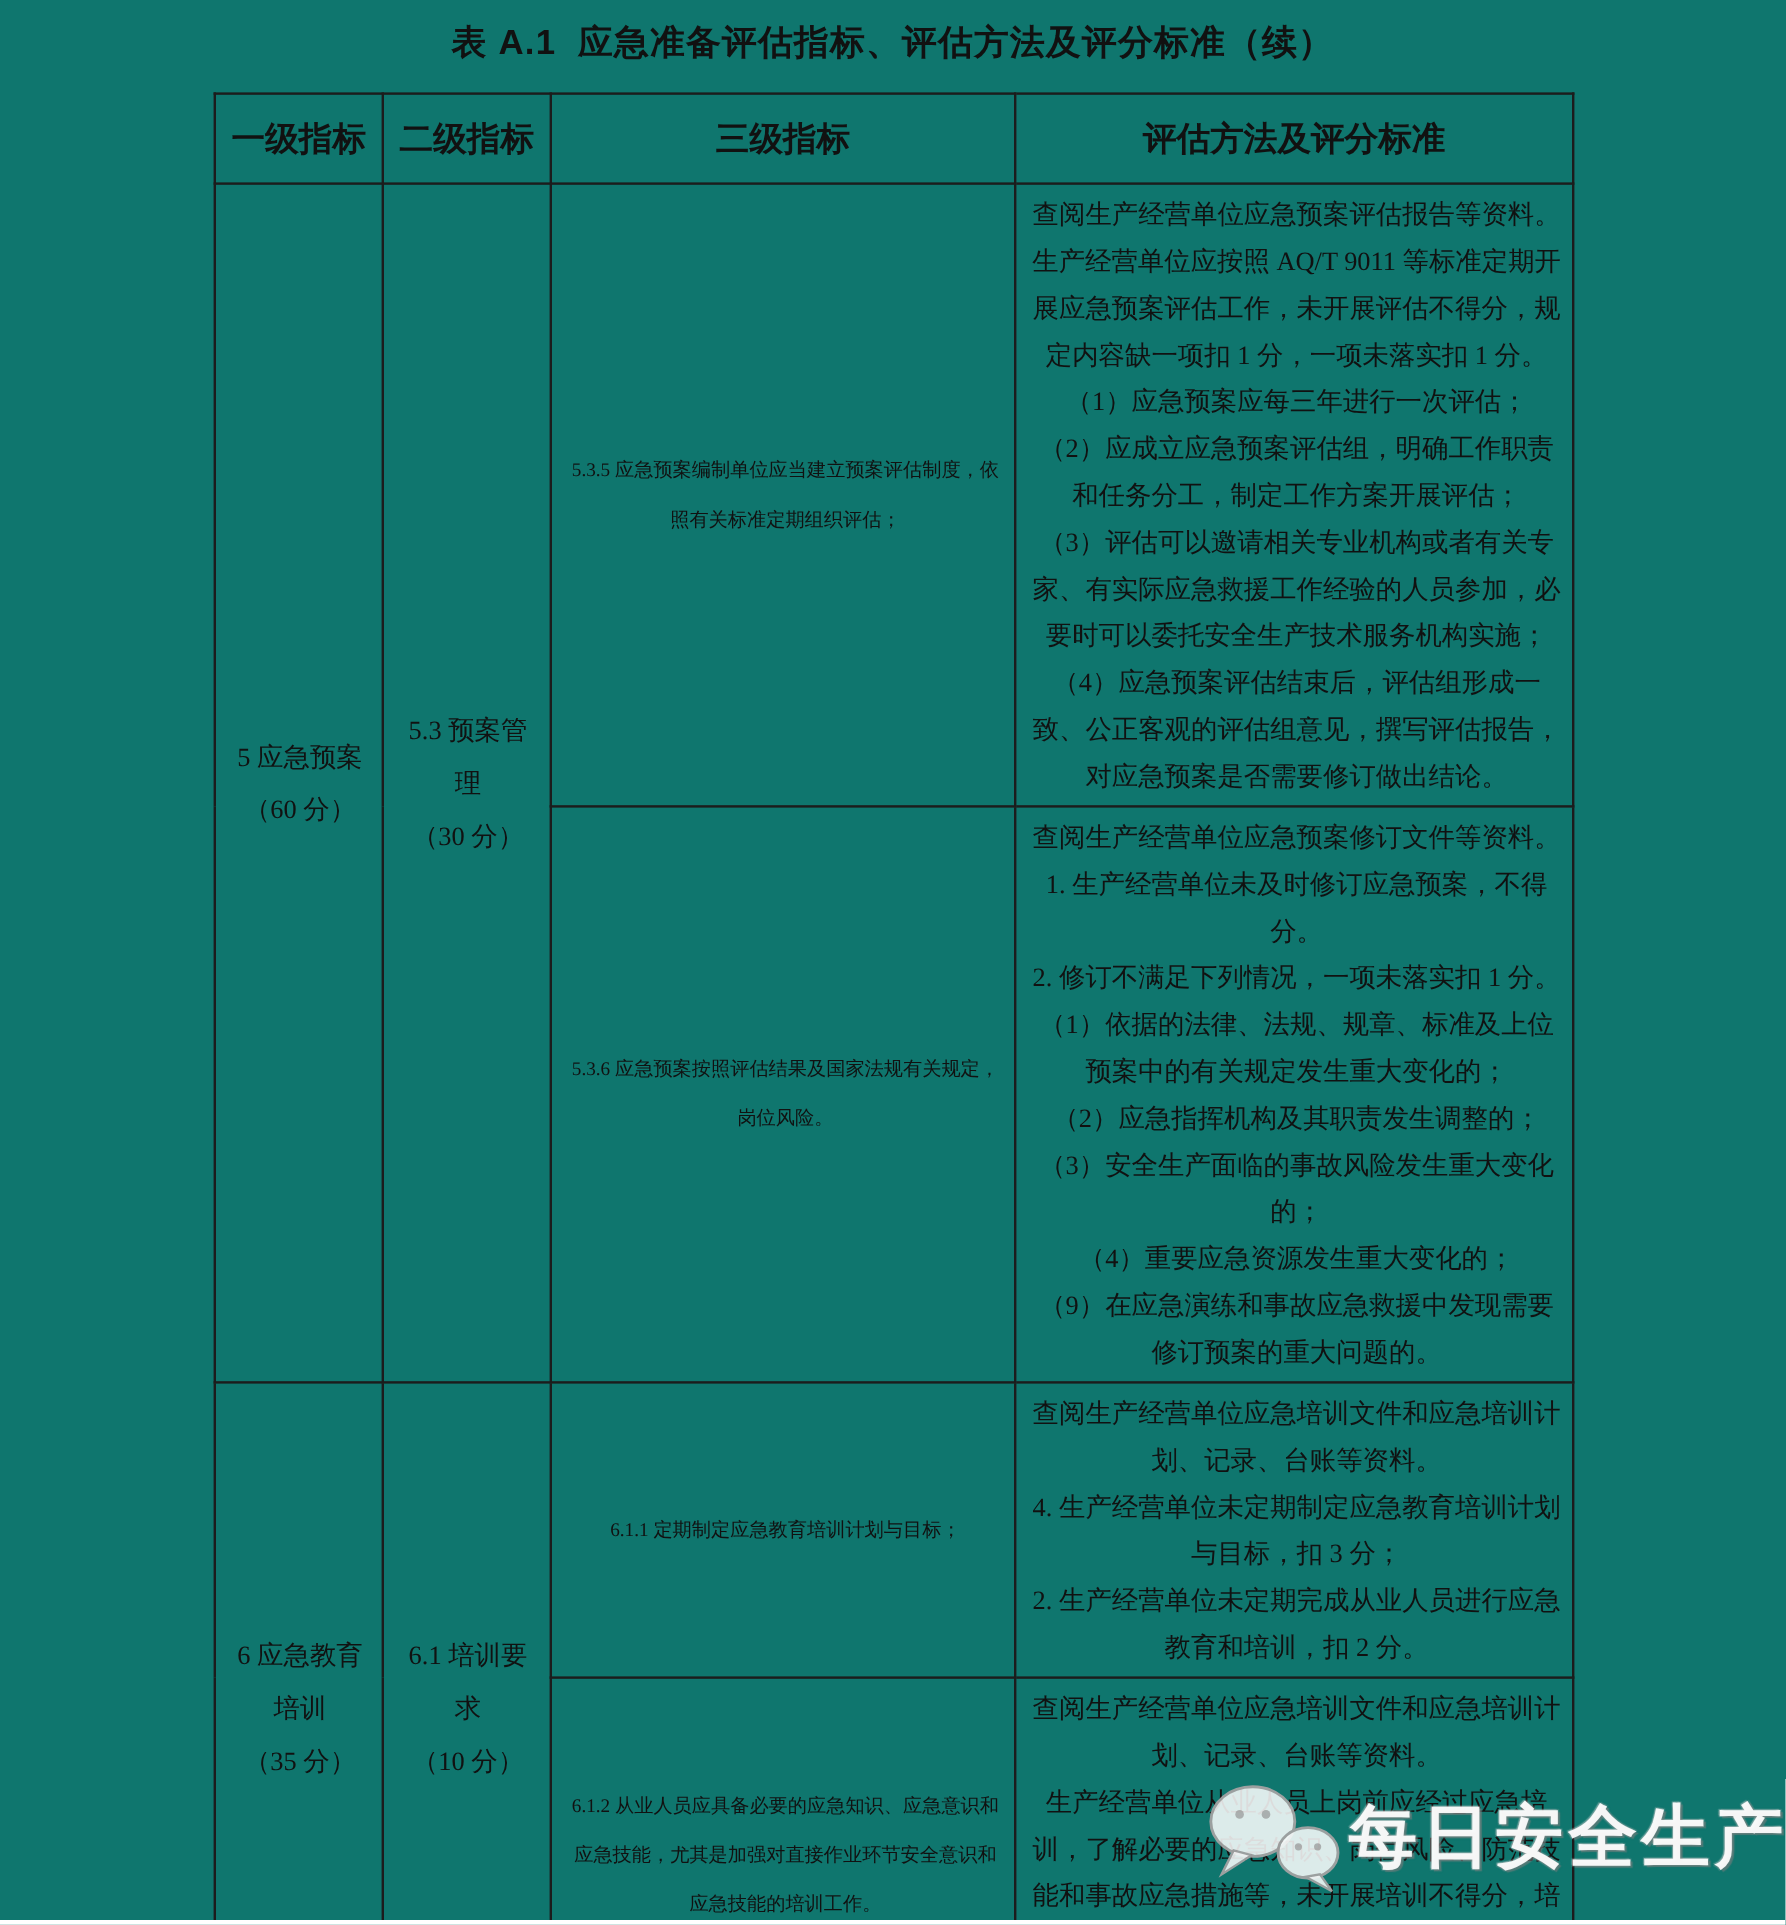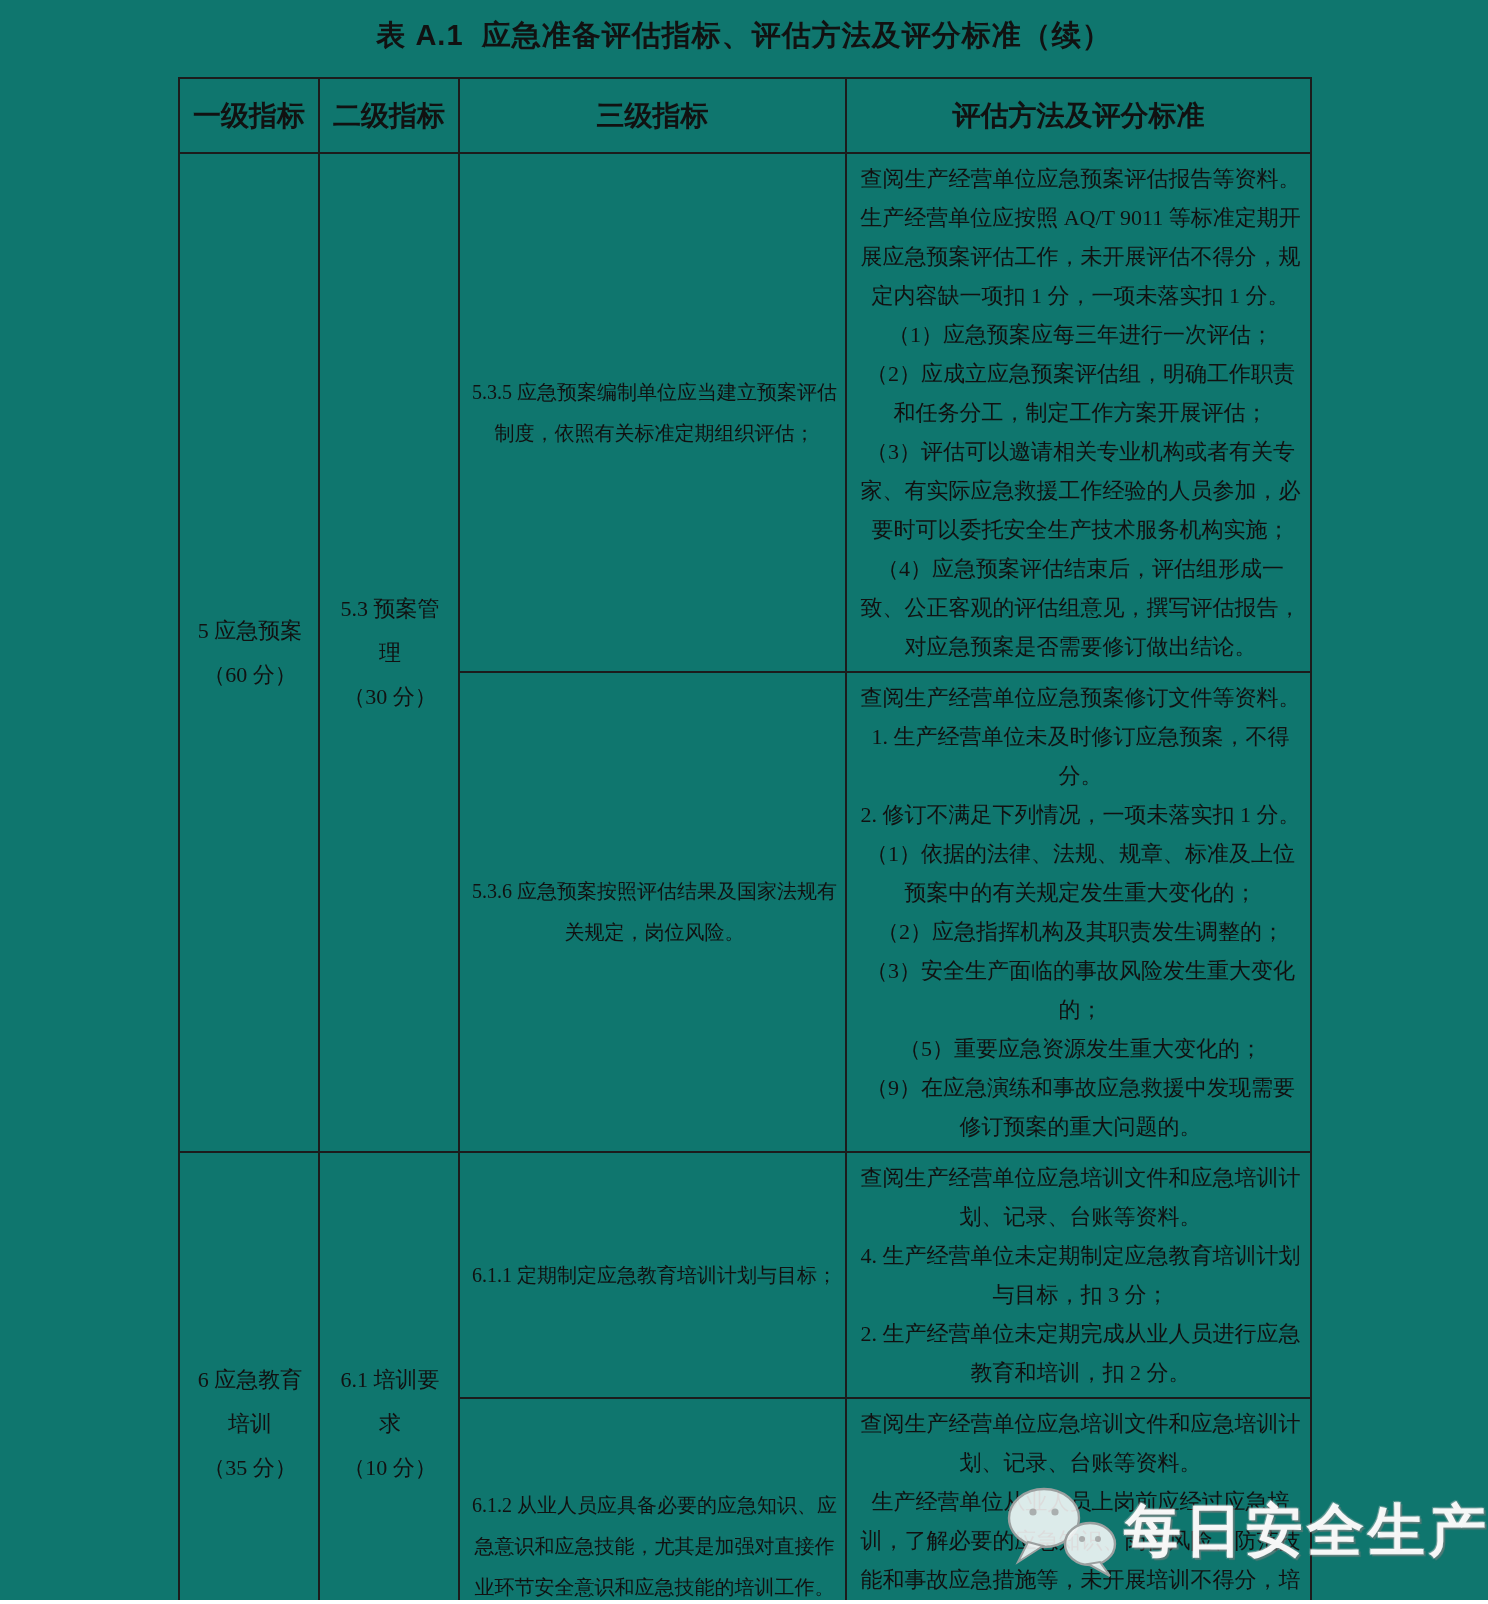--- a/index.html
+++ b/index.html
@@ -51,21 +51,21 @@
   }
   td.lvl-cell {
     vertical-align: middle;
     padding: 6px 12px 6px 14px;
     font-size: 22px;
     line-height: 44px;
   }
   td.lvl3-cell {
     vertical-align: middle;
     padding: 6px 8px 6px 12px;
-    font-size: 20px;
+    font-size: 16px;
     line-height: 41px;
   }
   td.method-cell {
     vertical-align: top;
     padding: 5px 8px 5px 12px;
     font-size: 22px;
     line-height: 39px;
   }
   .method-cell p, .lvl-cell div, .lvl3-cell div { margin: 0; text-align: center; }
   tr.row-a1 { height: 505px; }
@@ -144,21 +144,21 @@
       <td class="lvl3-cell">
         <div>5.3.6 应急预案按照评估结果及国家法规有关规定，岗位风险。</div>
       </td>
       <td class="method-cell">
         <p>查阅生产经营单位应急预案修订文件等资料。</p>
         <p>1. 生产经营单位未及时修订应急预案，不得分。</p>
         <p>2. 修订不满足下列情况，一项未落实扣 1 分。</p>
         <p>（1）依据的法律、法规、规章、标准及上位预案中的有关规定发生重大变化的；</p>
         <p>（2）应急指挥机构及其职责发生调整的；</p>
         <p>（3）安全生产面临的事故风险发生重大变化的；</p>
-        <p>（5）重要应急资源发生重大变化的；</p>
+        <p>（4）重要应急资源发生重大变化的；</p>
         <p>（9）在应急演练和事故应急救援中发现需要修订预案的重大问题的。</p>
       </td>
     </tr>
 
     <tr class="row-b1">
       <td class="lvl-cell" rowspan="2">
         <div>6 应急教育培训</div>
         <div>（35 分）</div>
       </td>
       <td class="lvl-cell" rowspan="2">

